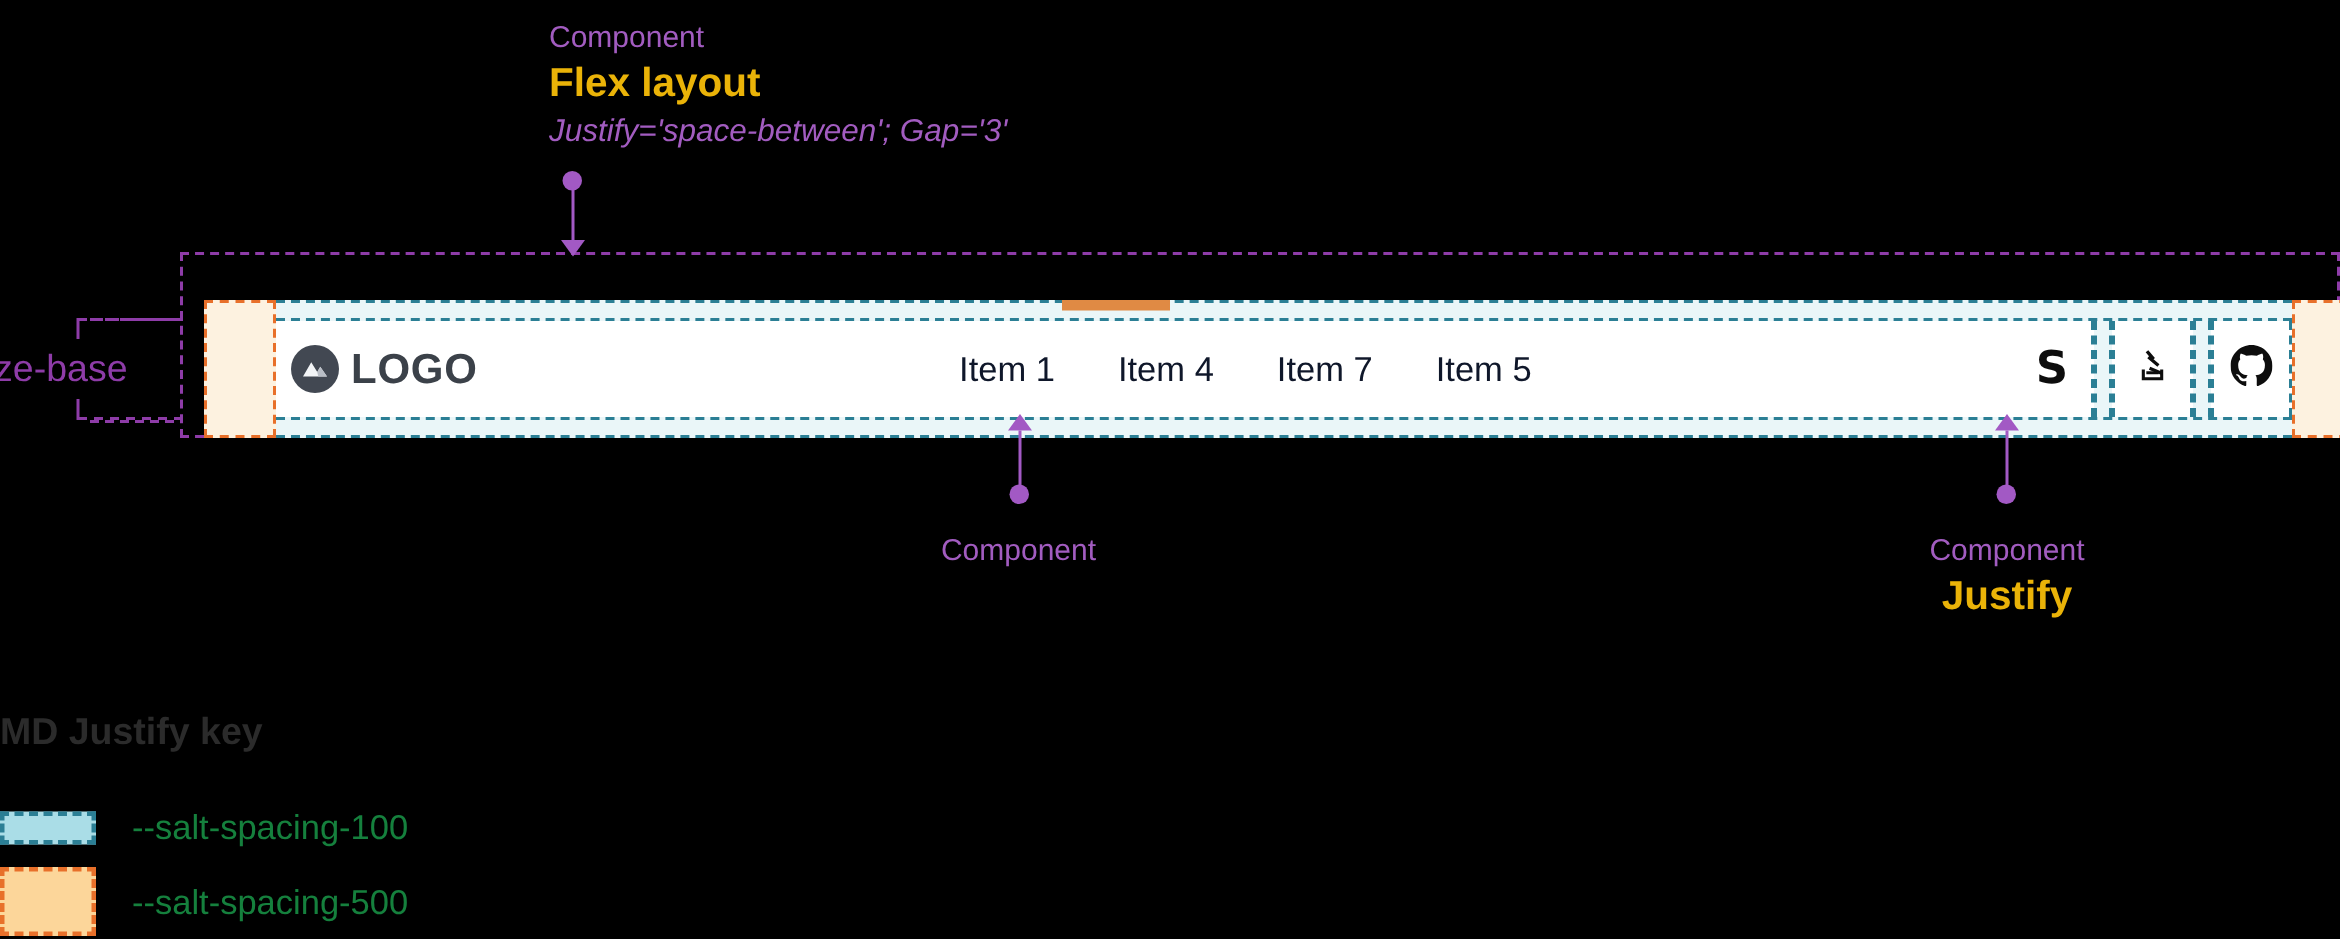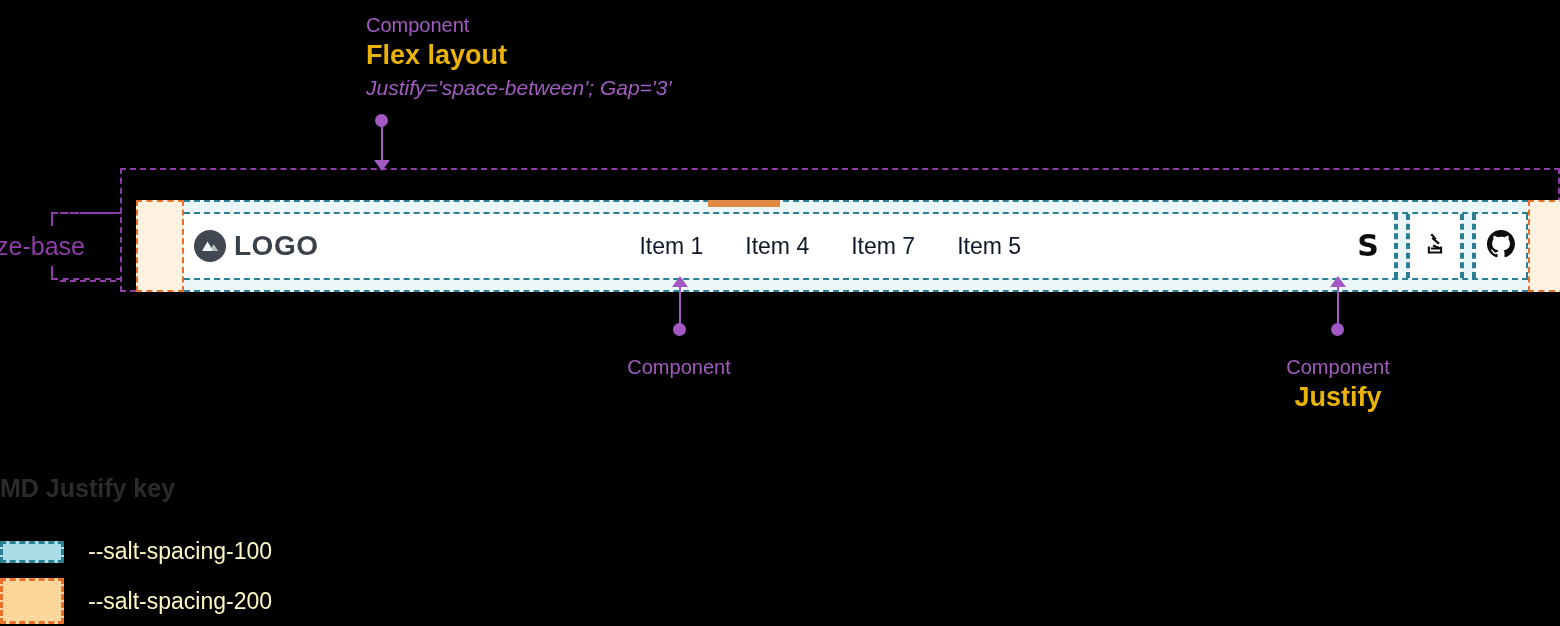--- a/index.html
+++ b/index.html
@@ -258,21 +258,21 @@
     border: 3px dashed #2b7f95;
   }
   .key-swatch.s300 {
     height: 46px;
     background: #fcd69a;
     border: 3px dashed #e8702a;
   }
   .key-label {
     margin-left: 24px;
     font-size: 23px;
-    color: #fef9c3;
+    color: #15803d;
     white-space: nowrap;
   }
 </style>
 </head>
 <body>
 
 <div class="flex-outline" style="left:120px; top:168px; width:1440px; height:124px;"></div>
 
 <div class="anno" style="left:366px; top:12px;">
   <span class="kind">Component</span>
@@ -370,14 +370,14 @@
 
 <div class="key-title">MD Justify key</div>
 
 <div class="key-row" style="top:538px;">
   <span class="key-swatch s100"></span>
   <span class="key-label">--salt-spacing-100</span>
 </div>
 
 <div class="key-row" style="top:578px;">
   <span class="key-swatch s300"></span>
-  <span class="key-label">--salt-spacing-200</span>
+  <span class="key-label">--salt-spacing-500</span>
 </div>
 
 </body></html>

